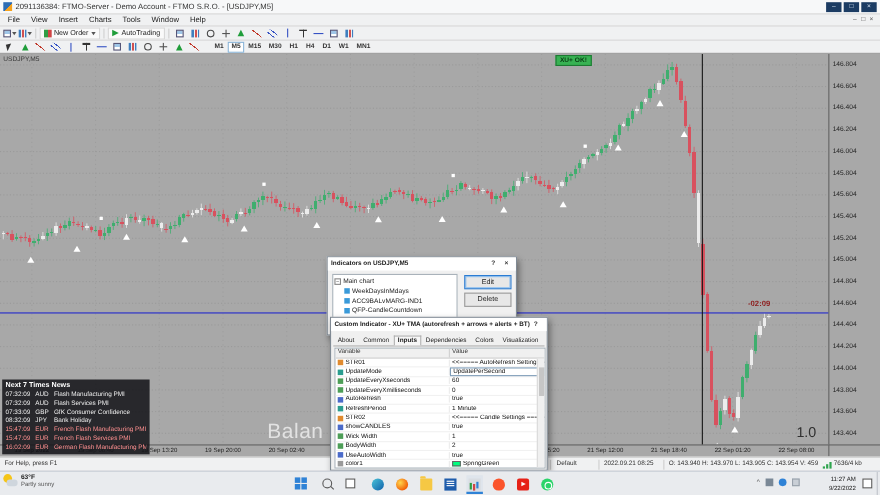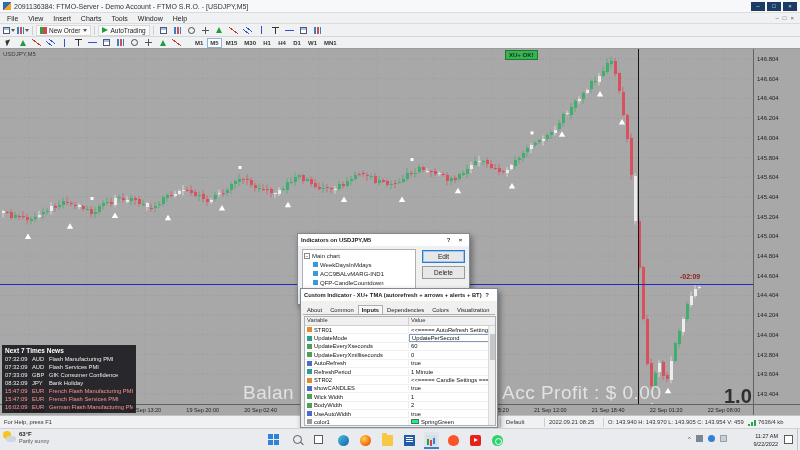--- a/index.html
+++ b/index.html
@@ -54,21 +54,21 @@
   #time-axis{position:absolute;left:0;top:355px;width:753px;height:11px;border-top:1px solid #636363;background:#a8a8a8}
   #axis-corner{position:absolute;left:753px;top:355px;width:47px;height:11px;border-top:1px solid #636363;border-left:1px solid #636363;background:#a8a8a8}
   .tlabel{position:absolute;top:2px;width:56px;text-align:center;font-size:5.5px;color:#1f1f1f;white-space:nowrap}
   #ask-line{position:absolute;left:0;top:235px;width:753px;height:1px;background:#2228cc;z-index:2}
   #crash-vline{position:absolute;left:638px;top:0;width:1px;height:355px;background:#161616;z-index:2}
   #symbol-label{position:absolute;left:3px;top:2px;font-size:6px;color:#3c3c3c;z-index:2}
   #xu-badge{position:absolute;left:505px;top:1px;background:#38b253;color:#093b14;font-size:6px;font-weight:700;padding:1px 3px;border:1px solid #1d7a33;z-index:3}
   #countdown{position:absolute;left:680px;top:224px;font-size:7px;font-weight:700;color:#8e1d1d;z-index:3}
   #big-balance{position:absolute;left:243px;top:333px;font-size:19px;color:rgba(236,236,236,.85);letter-spacing:.5px;z-index:2;white-space:nowrap}
   #big-profit{position:absolute;left:502px;top:333px;font-size:19px;color:rgba(236,236,236,.85);letter-spacing:.5px;z-index:2;white-space:nowrap}
-  #big-mult{position:absolute;left:724px;top:336px;font-size:20px;font-weight:700;color:#303030;z-index:2}
+  #big-mult{position:absolute;left:724px;top:336px;font-size:13px;font-weight:400;color:#303030;z-index:2}
 
   
   #news-panel{position:absolute;left:2px;top:296px;width:134px;background:rgba(22,22,26,.88);padding:2px 3px;z-index:4}
   #news-title{font-size:6.5px;font-weight:700;color:#fff;margin-bottom:1px}
   .news-row{display:flex;font-size:5.8px;line-height:8px;color:#ededed;white-space:nowrap}
   .news-row .nt{width:27px;flex:none}
   .news-row .nc{width:17px;flex:none}
   .news-row .ne{flex:1;overflow:hidden}
   .news-row.hot{color:#ff9090}
 
@@ -740,21 +740,20 @@
       <div class="tlabel" style="left: 638.115px;">22 Sep 01:20</div>
       <div class="tlabel" style="left: 696.038px;">22 Sep 08:00</div>
     </div>
   <div id="axis-corner"></div>
   <div id="ask-line"></div>
   <div id="crash-vline"></div>
   <div id="symbol-label">USDJPY,M5</div>
   <div id="xu-badge">XU+ OK!</div>
   <div id="countdown">-02:09</div>
   <div id="big-balance">Balan</div>
-  <div id="big-profit">Acc Profit : $ 0.00</div>
   <div id="big-mult">1.0</div>
   <div id="news-panel">
     <div id="news-title">Next 7 Times News</div>
     <div id="news-rows">
         <div class="news-row">
           <span class="nt">07:32:09</span>
           <span class="nc">AUD</span>
           <span class="ne">Flash Manufacturing PMI</span>
         </div>
         <div class="news-row">

